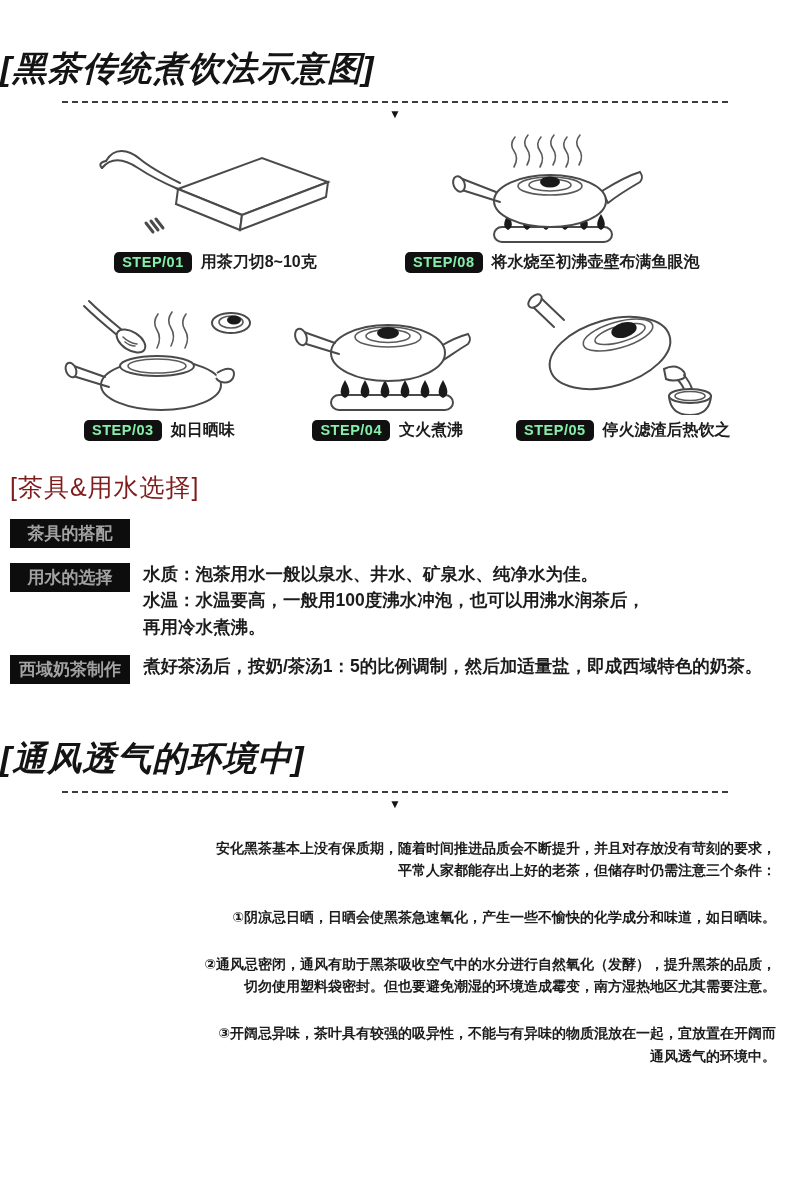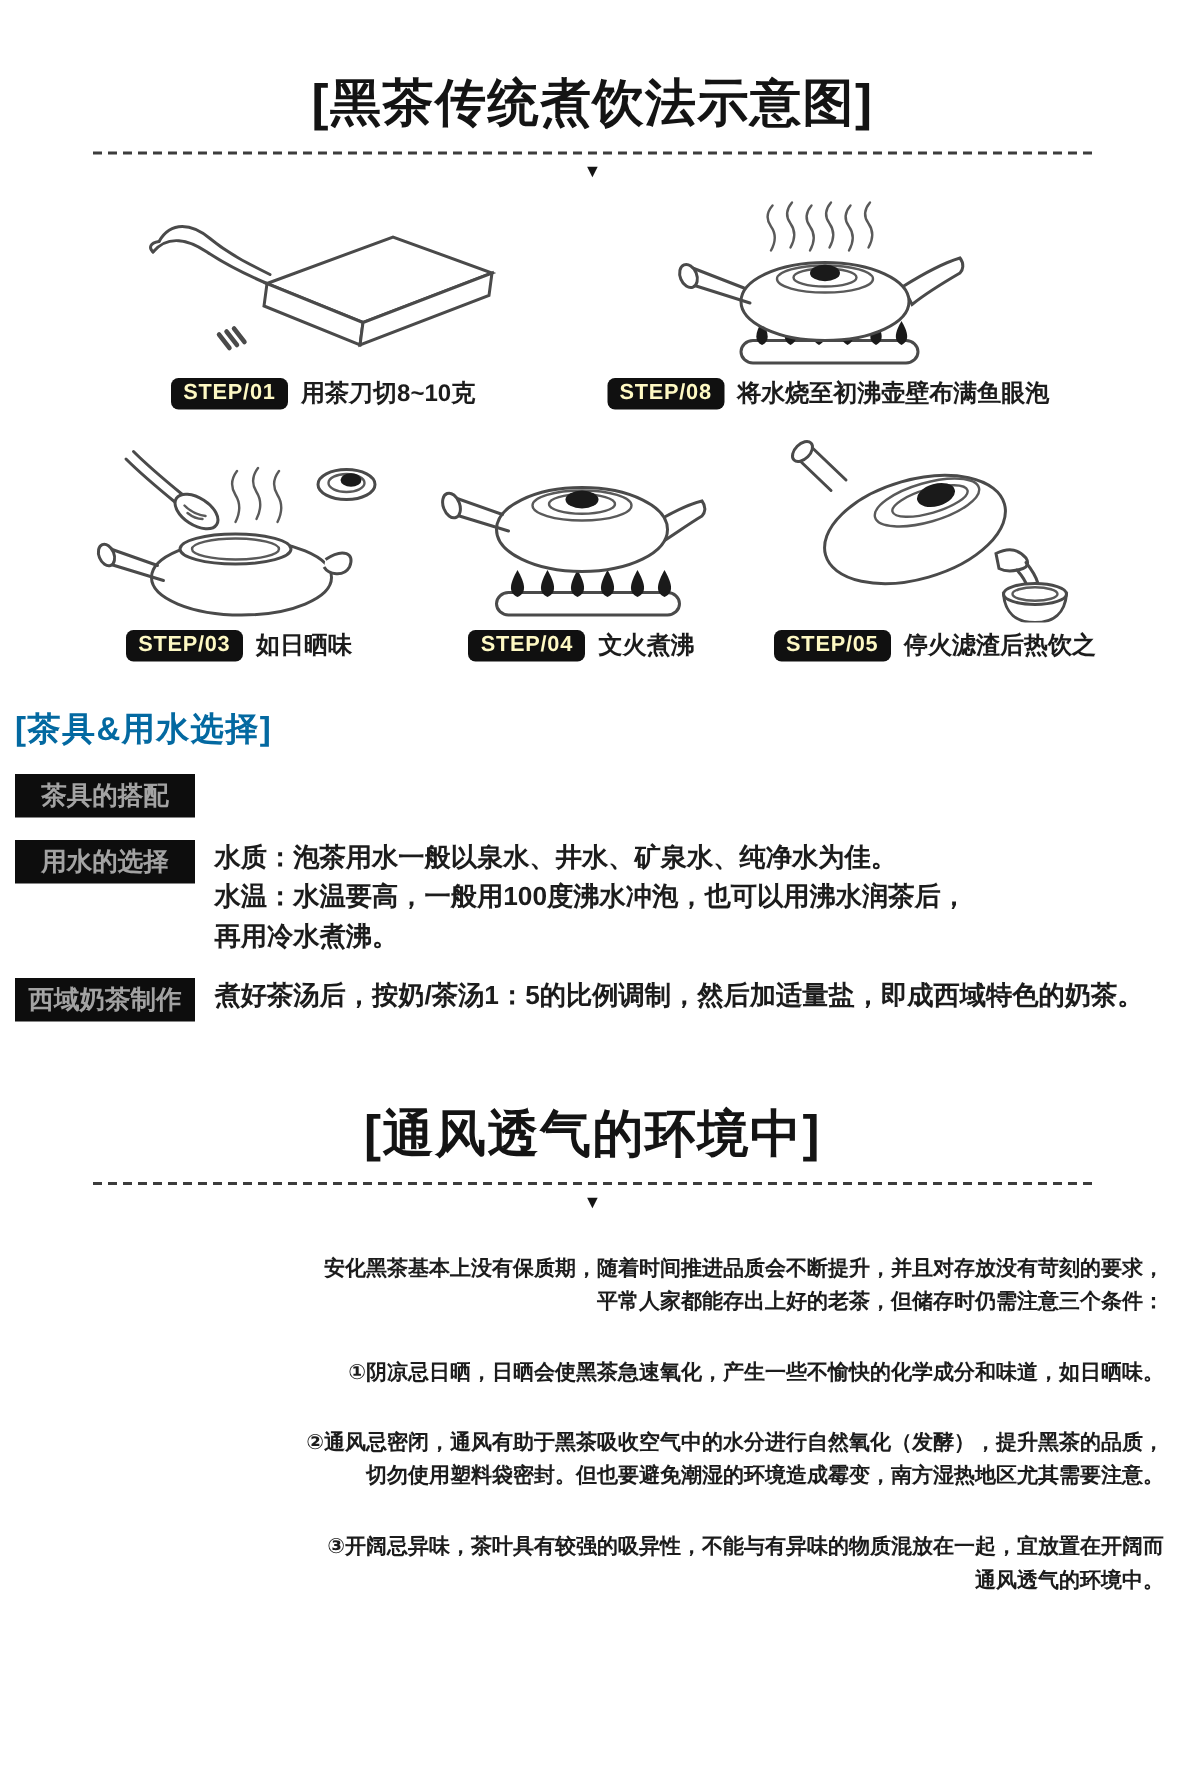--- a/index.html
+++ b/index.html
@@ -1,40 +1,40 @@
 <!DOCTYPE html>
 <html><head>
 <meta charset="utf-8">
 <style>
   html,body{margin:0;padding:0;}
   body{
     width:790px;height:1180px;overflow:hidden;background:#ffffff;
     font-family:"Liberation Sans","DejaVu Sans",sans-serif;color:#1c1c1c;
   }
   .sec-title{
-    text-align:center;font-size:34px;font-weight:800;
+    font-size:34px;font-weight:800;font-style:italic;
     letter-spacing:1px;color:#141414;
   }
   .title1{padding-top:46px;}
   .title3{padding-top:52px;}
   .dash-line{border-top:2px dashed #3c3c3c;margin:9px 62px 0;height:0;}
   .down-arrow{text-align:center;font-size:12px;margin-top:4px;color:#141414;}
   .steps-row{display:flex;justify-content:space-evenly;align-items:flex-end;padding:0 26px;}
   .row1{margin-top:8px;}
   .row2{margin-top:20px;}
   .step{display:flex;flex-direction:column;align-items:center;}
   .illus svg{display:block;}
   .caption{display:flex;align-items:center;gap:9px;margin-top:5px;}
   .badge{
-    background:#101010;color:#fef9c3;font-weight:700;font-size:14.5px;
+    background:#101010;color:#86efac;font-weight:700;font-size:14.5px;
     padding:2px 8px 3px;border-radius:5px;letter-spacing:.5px;white-space:nowrap;
   }
   .step-label{font-size:16px;font-weight:600;white-space:nowrap;}
   .sec2{margin:30px 10px 0;}
-  .sec2-title{font-size:22px;font-weight:700;letter-spacing:1px;color:#0369a1;}
+  .sec2-title{font-size:25px;font-weight:400;letter-spacing:1px;color:#7f1d1d;}
   .info-row{display:flex;margin-top:13px;align-items:flex-start;}
   .tag{
     flex:0 0 120px;background:#0d0d0d;color:#a3a3a3;text-align:center;
     font-size:17px;font-weight:700;padding:3px 0;margin-top:2px;
   }
   .info-text{margin-left:13px;font-size:17.5px;line-height:1.5;font-weight:600;white-space:pre-line;}
   .para{margin:24px 14px 0;font-size:14px;line-height:1.62;font-weight:600;white-space:pre-line;text-align:right;}
   .intro{margin-top:26px;}
   svg .ln{fill:none;stroke:#4a4a4a;stroke-width:2;stroke-linecap:round;stroke-linejoin:round;}
   svg .ln-thin{fill:none;stroke:#5a5a5a;stroke-width:1.6;stroke-linecap:round;}

